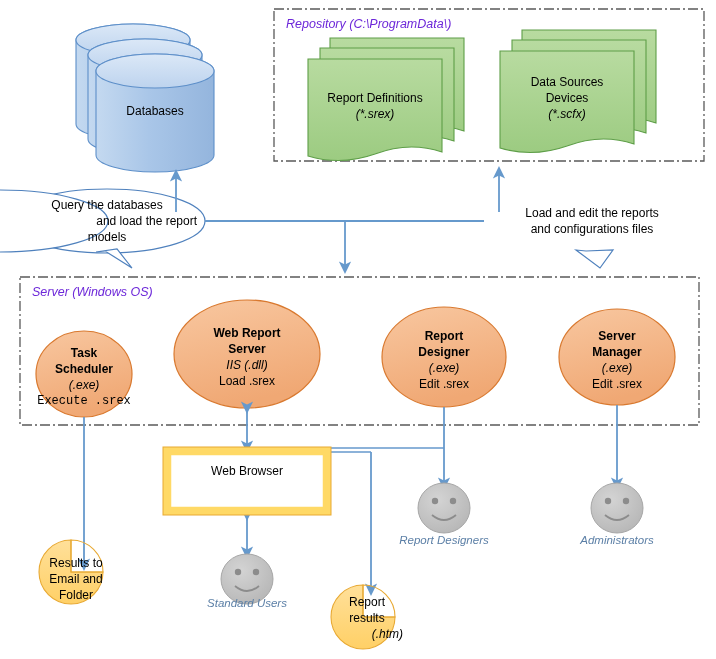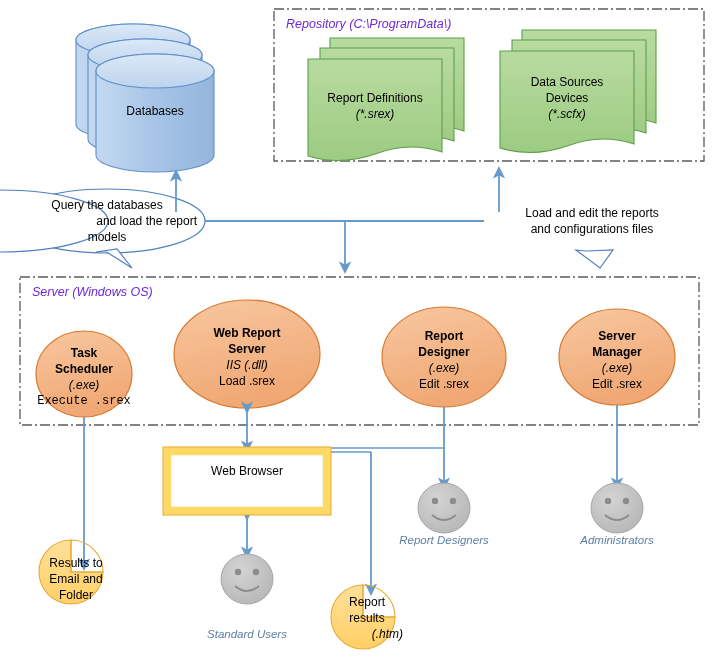--- a/index.html
+++ b/index.html
@@ -201,18 +201,18 @@
   <div class="lbl ftxt" style="left:170px;top:464px;width:154px;">Web Browser</div>
 
   <div class="lbl ftxt" style="left:28px;top:556px;width:96px;">Results to</div>
   <div class="lbl ftxt" style="left:28px;top:572px;width:96px;">Email and</div>
   <div class="lbl ftxt" style="left:28px;top:588px;width:96px;">Folder</div>
 
   <div class="lbl ftxt" style="left:331px;top:595px;width:72px;">Report</div>
   <div class="lbl ftxt" style="left:331px;top:611px;width:72px;">results</div>
   <div class="lbl ftxt i" style="left:331px;top:627px;width:72px;text-align:right;">(.htm)</div>
 
-  <div class="persona" style="left:187px;top:628px;width:120px;">Standard Users</div>
+  <div class="persona" style="left:187px;top:597px;width:120px;">Standard Users</div>
   <div class="persona" style="left:381px;top:534px;width:126px;">Report Designers</div>
   <div class="persona" style="left:557px;top:534px;width:120px;">Administrators</div>
 
 
 </div>
 
 </body></html>

